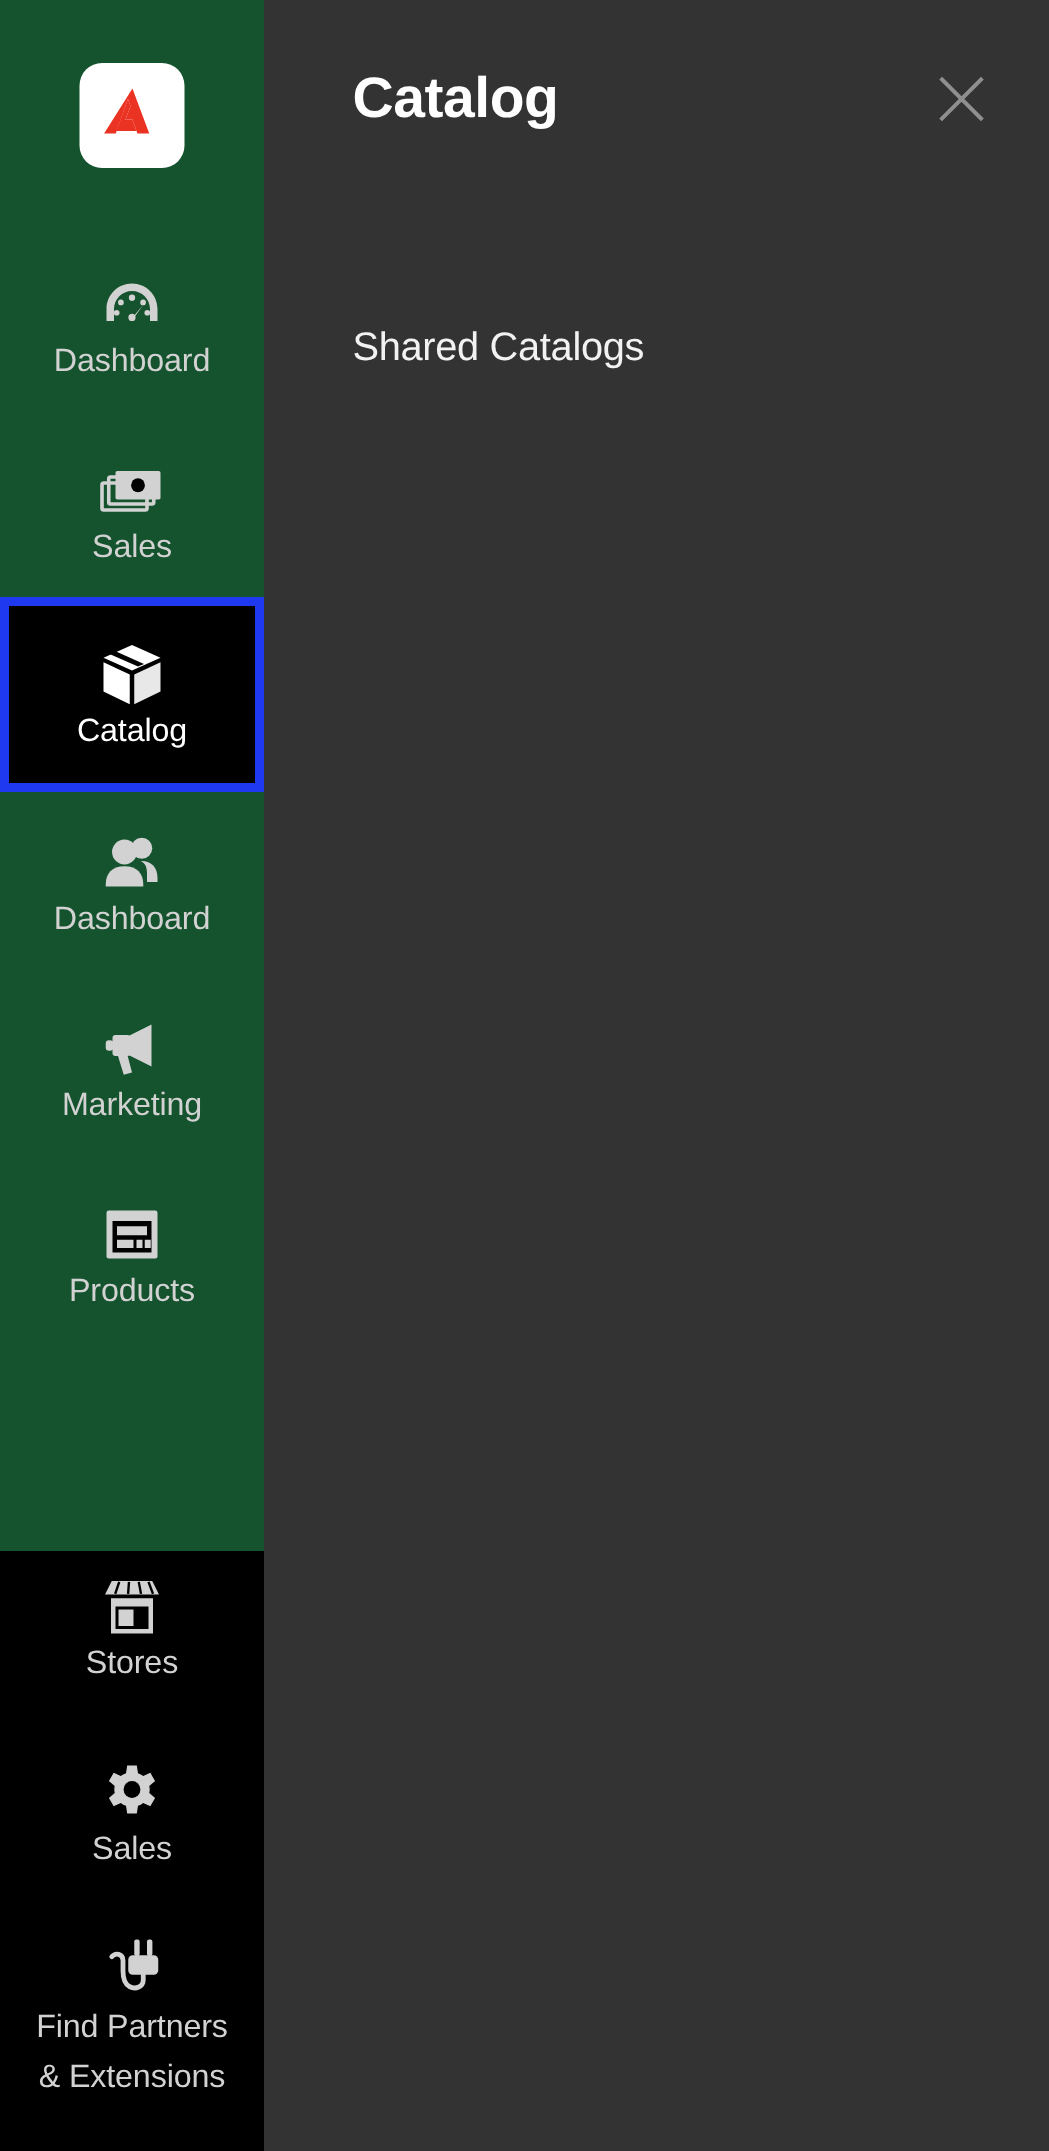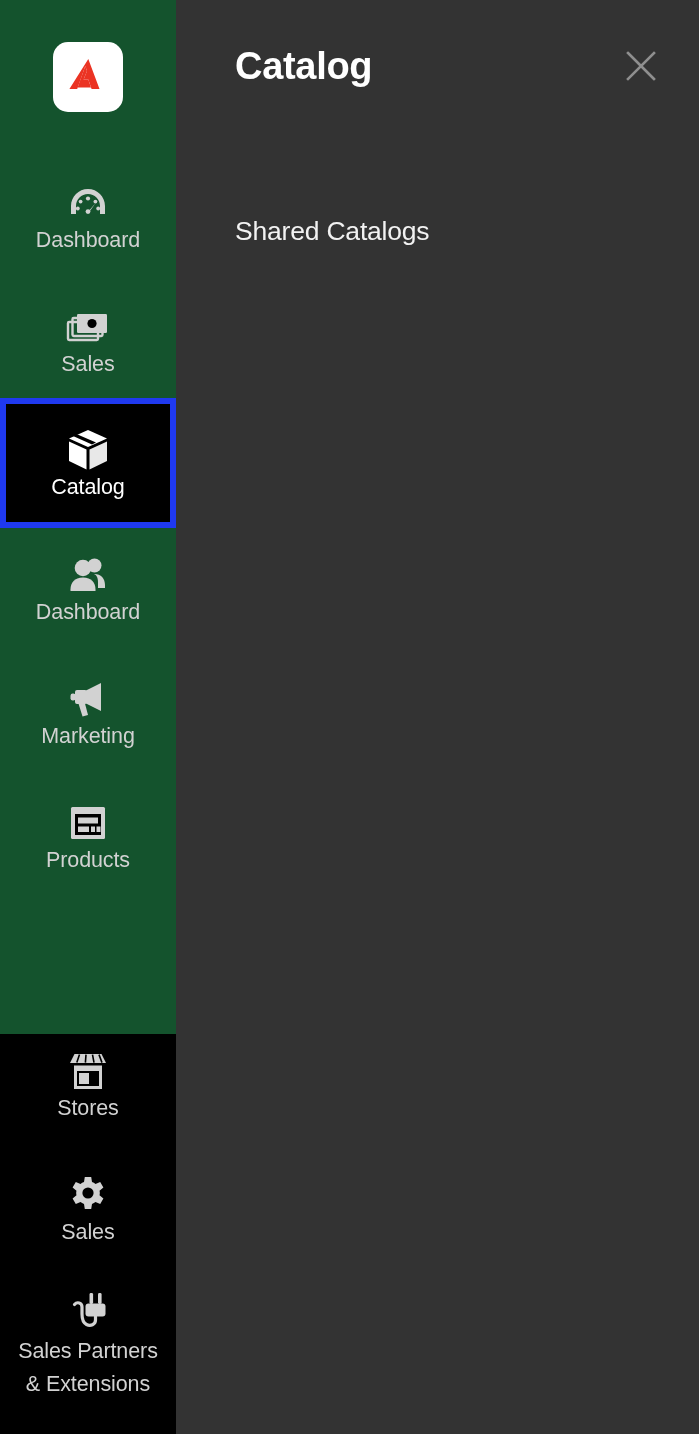--- a/index.html
+++ b/index.html
@@ -253,21 +253,21 @@
 
     <div class="nav-item" style="top:1286px;height:116px;">
       <span class="nav-icon">
         <svg width="48" height="44" viewBox="0 0 48 44">
           <rect x="25.5" y="4" width="3.6" height="11" rx="1.4" fill="#d2d2d2"></rect>
           <rect x="34" y="4" width="3.6" height="11" rx="1.4" fill="#d2d2d2"></rect>
           <rect x="21.5" y="14.5" width="20" height="13" rx="3" fill="#d2d2d2"></rect>
           <path d="M31.5 27.5 L31.5 31 C31.5 35.5 26.5 37.5 22.5 35.5 C19 33.7 18 29.5 18 25 L18 18 C18 13.5 13 12.5 10.5 15.5" fill="none" stroke="#d2d2d2" stroke-width="3.2" stroke-linecap="round"></path>
         </svg>
       </span>
-      <span class="nav-label two-line"><span>Sales Partners</span><br><span>&amp; Extensions</span></span>
+      <span class="nav-label two-line"><span>Find Partners</span><br><span>&amp; Extensions</span></span>
     </div>
 
   </nav>
 
   <section id="panel">
 
     <div id="panel-header">
       <h1 id="panel-title">Catalog</h1>
       <button id="close-button">
         <svg width="36" height="36" viewBox="0 0 36 36">

